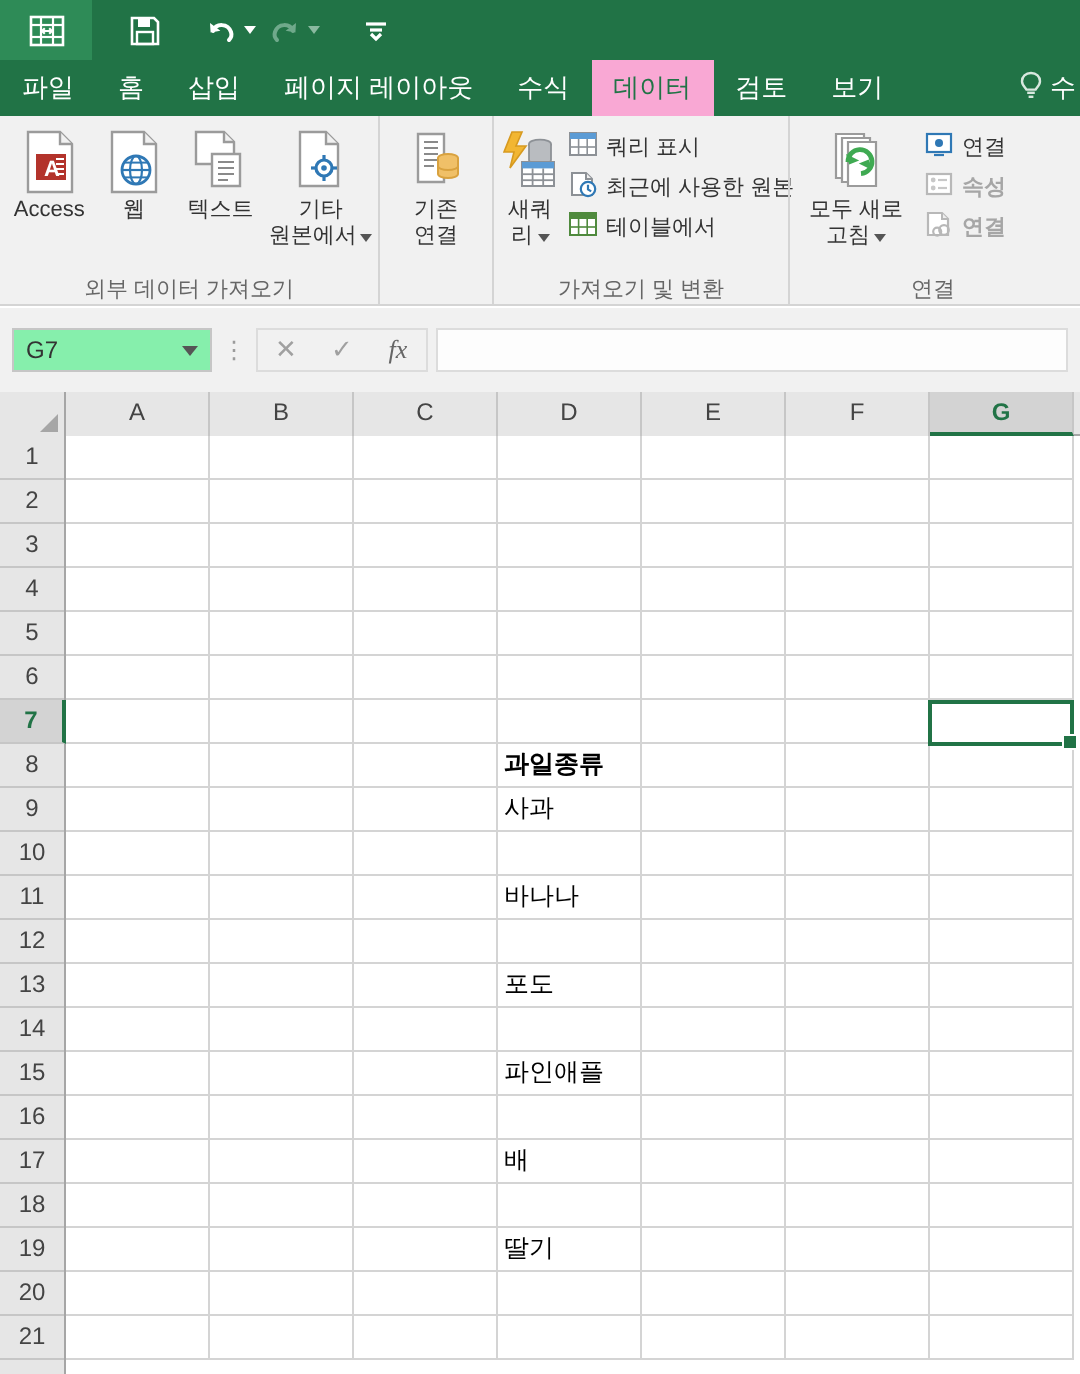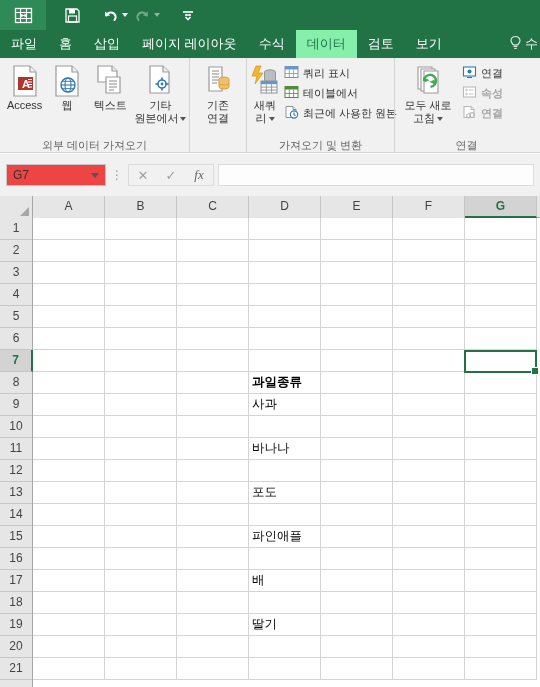--- a/index.html
+++ b/index.html
@@ -38,21 +38,21 @@
   .tabbar {
     position: absolute; left: 0; top: 30px; width: 540px; height: 28px;
     background: #217346;
     display: flex; align-items: flex-end;
   }
   .tab {
     height: 28px; line-height: 28px; padding: 0 11px;
     font-size: 13px; color: #ffffff; white-space: nowrap;
     cursor: default;
   }
-  .tab.active { background: #86efac; color: #217346; font-weight: normal; }
+  .tab.active { background: #f9a8d4; color: #217346; font-weight: normal; }
   .tellme {
     margin-left: auto; display: flex; align-items: center; gap: 3px;
     padding-right: 2px; height: 28px; color: #ffffff; font-size: 13px;
     white-space: nowrap; overflow: hidden;
   }
 
   
   .ribbon {
     position: absolute; left: 0; top: 58px; width: 540px; height: 95px;
     background: #f1f1f1; border-bottom: 1px solid #d4d4d4;
@@ -93,21 +93,21 @@
     border-top: 4px solid #555555;
   }
 
   
   .fbar {
     position: absolute; left: 0; top: 154px; width: 540px; height: 42px;
     background: #f1f1f1;
     display: flex; align-items: center; padding: 0 6px;
   }
   .namebox {
-    width: 100px; height: 22px; background: #ef4444;
+    width: 100px; height: 22px; background: #86efac;
     border: 1px solid #c6c6c6; display: flex; align-items: center;
     padding: 0 6px; font-size: 12px; color: #333333;
   }
   .namebox .nb-caret {
     margin-left: auto; width: 0; height: 0;
     border-left: 4px solid transparent; border-right: 4px solid transparent;
     border-top: 5px solid #555555;
   }
   .fbar-dots {
     width: 22px; text-align: center; color: #9b9b9b; font-size: 12px;
@@ -385,39 +385,39 @@
                 <line x1="5.3" y1="4.5" x2="5.3" y2="12.5" stroke="#8d9196" stroke-width="0.8"></line>
                 <line x1="9.6" y1="4.5" x2="9.6" y2="12.5" stroke="#8d9196" stroke-width="0.8"></line>
                 <line x1="1" y1="8.5" x2="14" y2="8.5" stroke="#8d9196" stroke-width="0.8"></line>
               </svg>
             </span>
             <span>쿼리 표시</span>
           </div>
           <div class="smallbtn">
             <span>
               <svg width="15" height="14" viewBox="0 0 15 14">
+                <path d="M2 1.5 h7 l3 3 v8 H2 Z" fill="#fff" stroke="#8d9196" stroke-width="1"></path>
+                <path d="M9 1.5 v3 h3" fill="#eee" stroke="#8d9196" stroke-width="1"></path>
+                <circle cx="10" cy="9.5" r="3.6" fill="#fff" stroke="#2f78b5" stroke-width="1.1"></circle>
+                <path d="M10 7.4 v2.3 l1.6 1" fill="none" stroke="#2f78b5" stroke-width="1.1"></path>
+              </svg>
+            </span>
+            <span>최근에 사용한 원본</span>
+          </div>
+          <div class="smallbtn">
+            <span>
+              <svg width="15" height="14" viewBox="0 0 15 14">
                 <rect x="1" y="1.5" width="13" height="11" fill="#fff" stroke="#4f8a3d" stroke-width="1"></rect>
                 <rect x="1" y="1.5" width="13" height="3" fill="#4f8a3d"></rect>
                 <line x1="5.3" y1="4.5" x2="5.3" y2="12.5" stroke="#4f8a3d" stroke-width="0.8"></line>
                 <line x1="9.6" y1="4.5" x2="9.6" y2="12.5" stroke="#4f8a3d" stroke-width="0.8"></line>
                 <line x1="1" y1="8.5" x2="14" y2="8.5" stroke="#4f8a3d" stroke-width="0.8"></line>
               </svg>
             </span>
             <span>테이블에서</span>
-          </div>
-          <div class="smallbtn">
-            <span>
-              <svg width="15" height="14" viewBox="0 0 15 14">
-                <path d="M2 1.5 h7 l3 3 v8 H2 Z" fill="#fff" stroke="#8d9196" stroke-width="1"></path>
-                <path d="M9 1.5 v3 h3" fill="#eee" stroke="#8d9196" stroke-width="1"></path>
-                <circle cx="10" cy="9.5" r="3.6" fill="#fff" stroke="#2f78b5" stroke-width="1.1"></circle>
-                <path d="M10 7.4 v2.3 l1.6 1" fill="none" stroke="#2f78b5" stroke-width="1.1"></path>
-              </svg>
-            </span>
-            <span>최근에 사용한 원본</span>
           </div>
         </div>
       </div>
       <div class="rgroup-label">가져오기 및 변환</div>
     </div>
 
     <div class="rgroup" style="width:144px;">
       <div class="rgroup-items">
         <div class="bigbtn" style="width:62px;">
           <span class="glyph">

